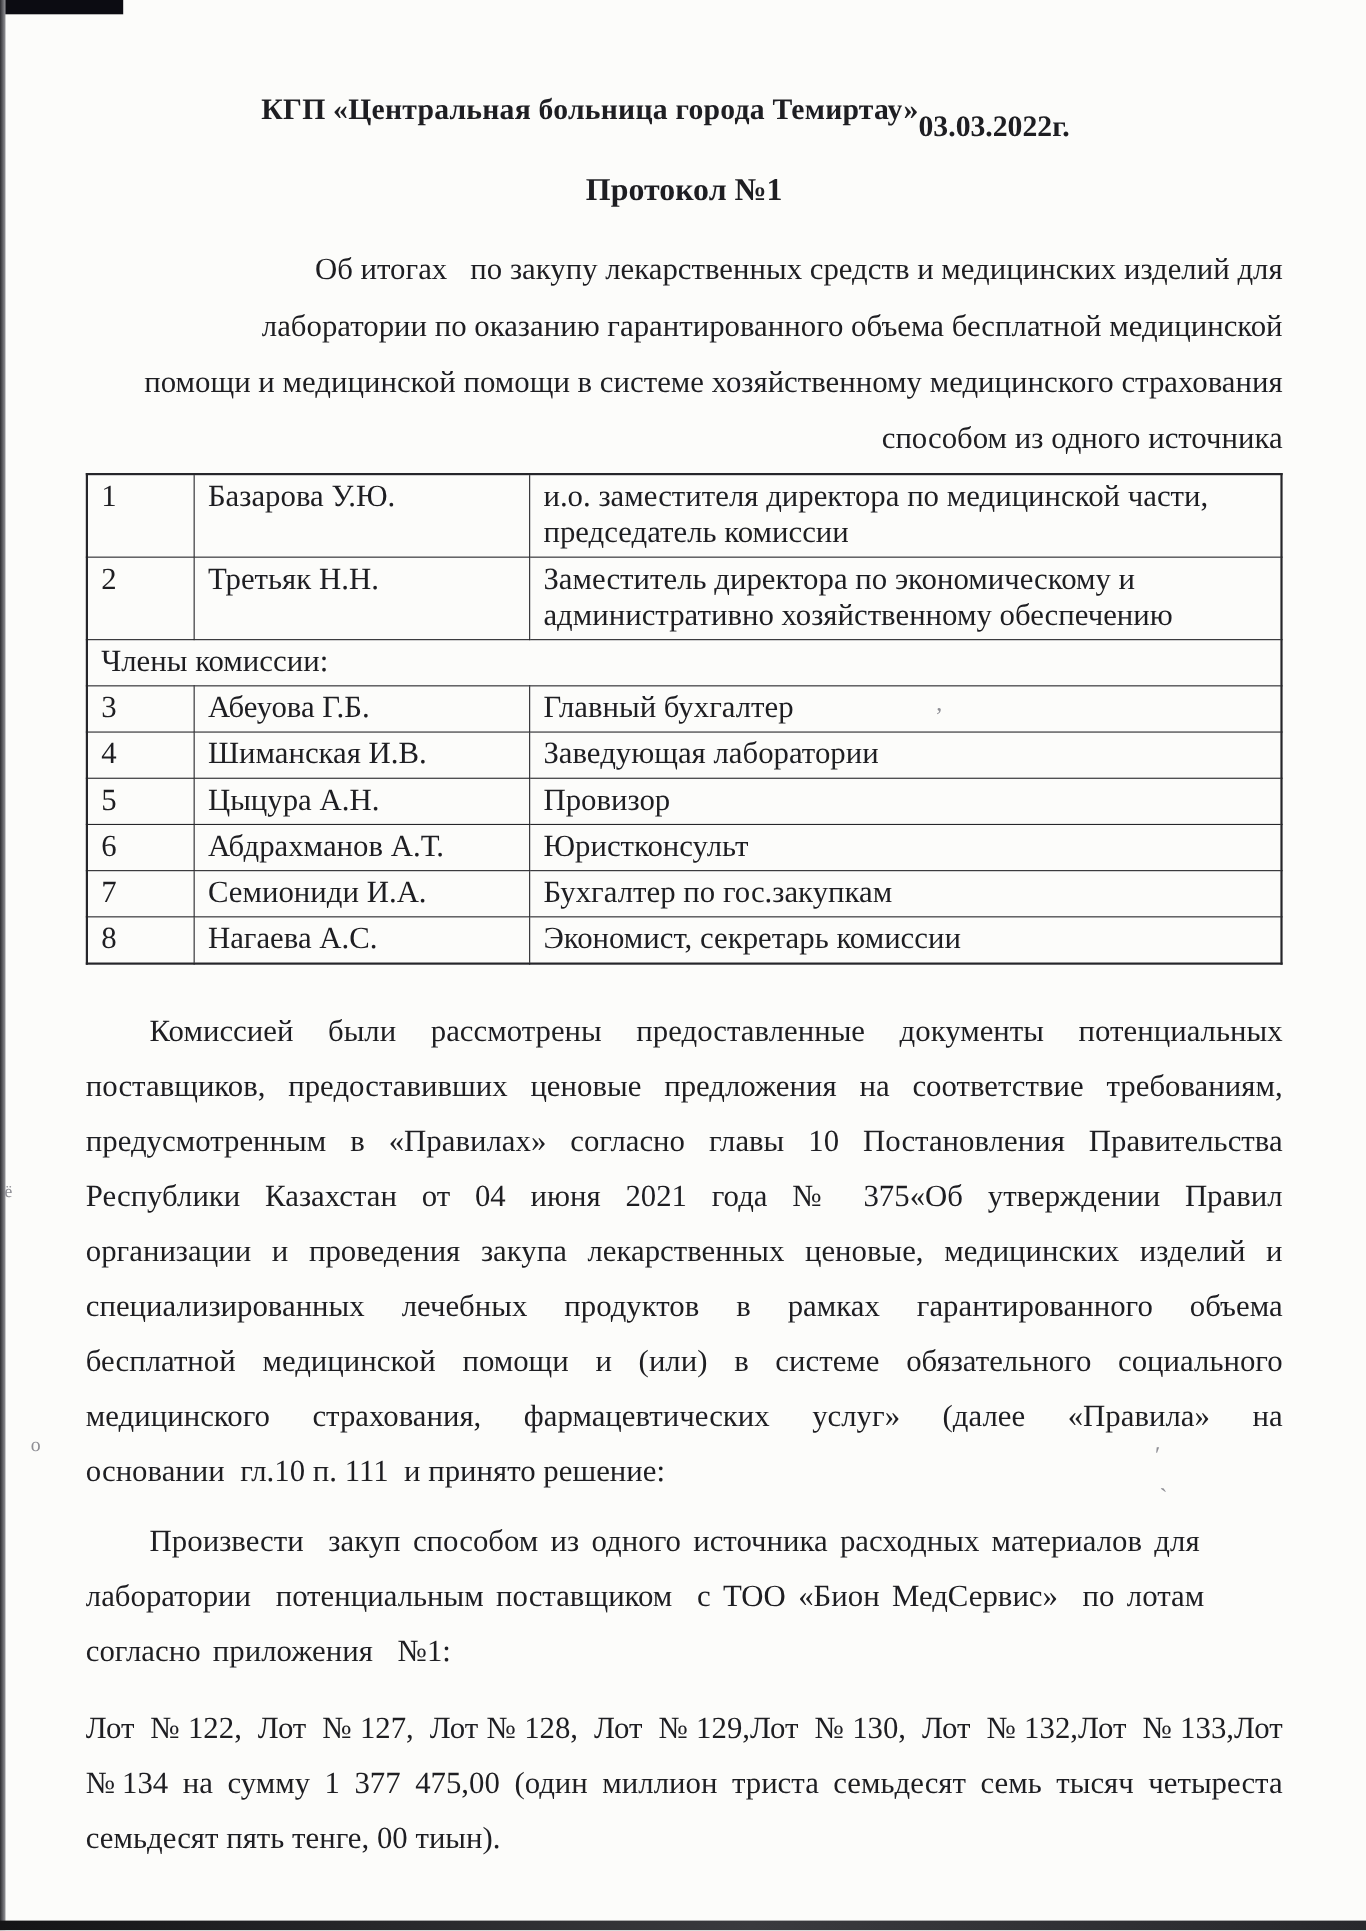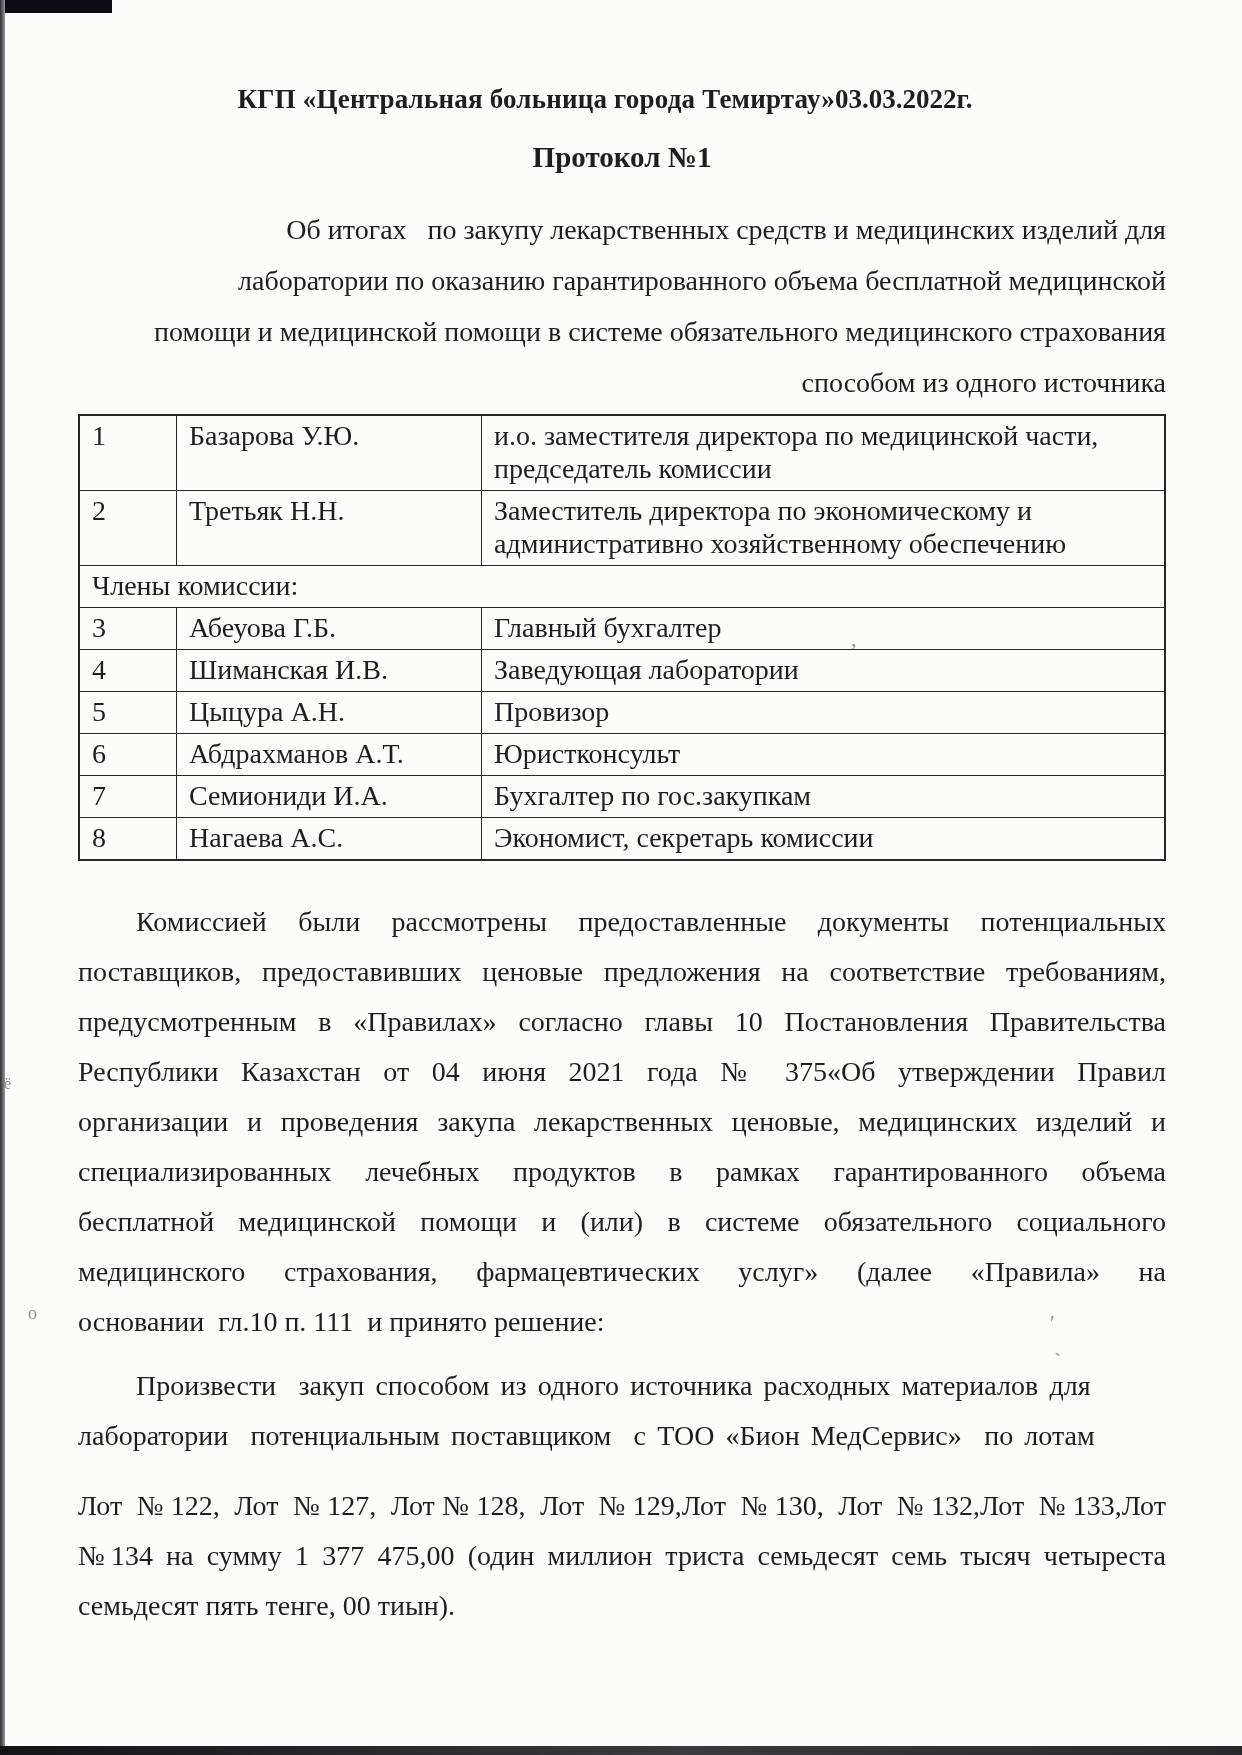--- a/index.html
+++ b/index.html
@@ -13,21 +13,21 @@
     background:linear-gradient(to right,#2e2e32,#96969a);}
   .corner-bar{position:absolute;left:0;top:0;width:112px;height:13px;background:#0c0c12;}
   .edge-bottom{position:absolute;left:0;bottom:0;width:100%;height:9px;
     background:linear-gradient(to right,#141416,#3a3a3e 55%,#28282c);}
   .noise{position:absolute;color:#8e8e94;font-size:22px;line-height:1;user-select:none;}
 
   .content{position:absolute;left:78px;top:0;width:1088px;}
 
   .header-row{display:flex;justify-content:center;align-items:flex-start;margin-top:84px;}
   .org{font-size:27px;font-weight:700;letter-spacing:.2px;}
-  .date{font-size:27px;font-weight:700;padding-right:34px;white-space:nowrap;}
+  .date{font-size:27px;font-weight:700;padding-right:34px;white-space:nowrap;margin-top:16px;}
   .title{margin-top:26px;text-align:center;font-size:29px;font-weight:700;}
 
   .intro{margin-top:30px;}
   .cline{text-align:right;font-size:28px;line-height:51px;white-space:pre-wrap;}
 
   table.commission{
     margin-top:6px;width:1088px;border-collapse:collapse;
     border:2px solid #26262a;font-size:28px;
   }
   table.commission td{
@@ -68,21 +68,21 @@
     <div class="header-row">
       <span class="org">КГП «Центральная больница города Темиртау»</span>
       <span class="date">03.03.2022г.</span>
     </div>
 
     <div class="title">Протокол №1</div>
 
     <div class="intro">
       <div class="cline">Об итогах   по закупу лекарственных средств и медицинских изделий для</div>
       <div class="cline">лаборатории по оказанию гарантированного объема бесплатной медицинской</div>
-      <div class="cline">помощи и медицинской помощи в системе обязательного медицинского страхования</div>
+      <div class="cline">помощи и медицинской помощи в системе хозяйственному медицинского страхования</div>
       <div class="cline">способом из одного источника</div>
     </div>
 
     <table class="commission">
       <tbody>
         <tr class="row-tall">
           <td class="c-num">1</td>
           <td class="c-name">Базарова У.Ю.</td>
           <td class="c-pos">и.о. заместителя  директора  по  медицинской части, председатель  комиссии</td>
         </tr>
@@ -137,20 +137,21 @@
         <div class="jline">организации и проведения закупа лекарственных ценовые, медицинских изделий и</div>
         <div class="jline">специализированных лечебных продуктов в рамках гарантированного объема</div>
         <div class="jline">бесплатной медицинской помощи и (или) в системе обязательного социального</div>
         <div class="jline">медицинского страхования, фармацевтических услуг» (далее «Правила»  на</div>
         <div class="lline">основании  гл.10 п. 111  и принято решение:</div>
       </div>
 
       <div class="p2">
         <div class="lline indent">Произвести  закуп способом из одного источника расходных материалов для</div>
         <div class="lline">лаборатории  потенциальным поставщиком  с ТОО «Бион МедСервис»  по лотам</div>
+        <div class="lline">согласно приложения  №1:</div>
       </div>
 
       <div class="p3">
         <div class="jline">Лот №122, Лот №127, Лот№128, Лот №129,Лот №130, Лот  №132,Лот №133,Лот</div>
         <div class="jline">№134 на сумму 1 377 475,00 (один миллион триста семьдесят семь тысяч четыреста</div>
         <div class="lline">семьдесят пять тенге, 00 тиын).</div>
       </div>
 
     </div>
   </div>

